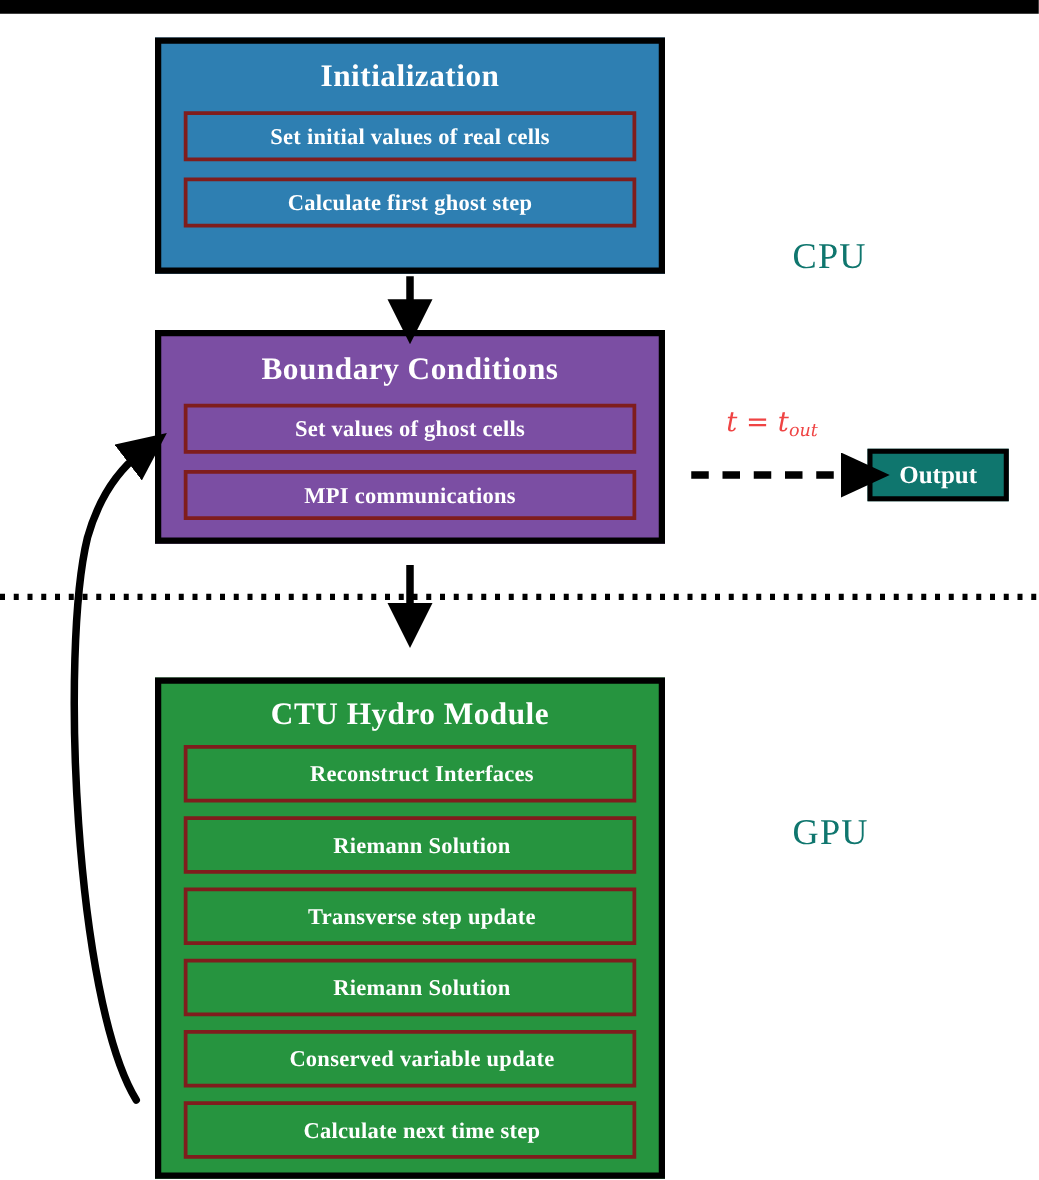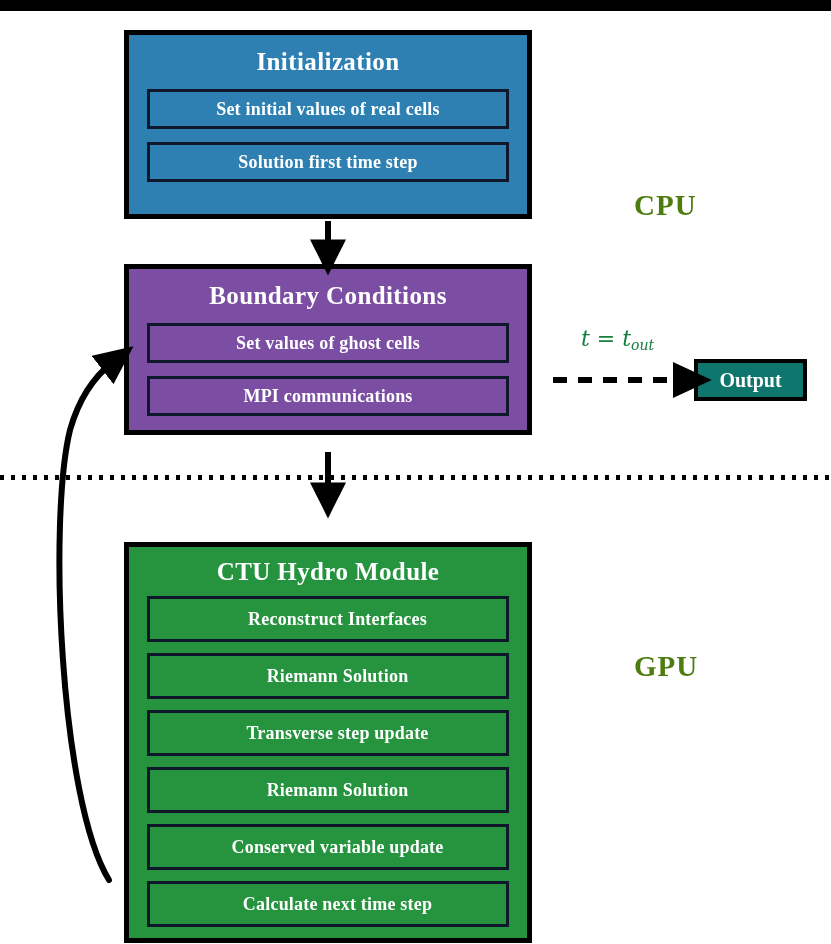--- a/index.html
+++ b/index.html
@@ -31,21 +31,21 @@
     color:#ffffff;
     font-weight:bold;
     font-size:25px;
     letter-spacing:0.4px;
     line-height:1;
     text-align:center;
     white-space:nowrap;
   }
   .substep{
     box-sizing:border-box;
-    border:3px solid #0f172a;
+    border:3px solid #7f1d1d;
     color:#ffffff;
     font-weight:bold;
     font-size:18px;
     display:flex;
     align-items:center;
     justify-content:center;
     white-space:nowrap;
     letter-spacing:0.2px;
   }
 
@@ -83,52 +83,52 @@
     background:#0f766e;
     border:4px solid #000000;
     box-sizing:border-box;
     display:flex;align-items:center;justify-content:center;
     color:#ffffff;font-weight:bold;font-size:20px;white-space:nowrap;
   }
 
   
   .side-label{
     position:absolute;
-    color:#4d7c0f;
-    font-weight:bold;
+    color:#0f766e;
+    font-weight:normal;
     font-size:29px;
     letter-spacing:1px;
     white-space:nowrap;
   }
   #label-cpu{left:634px;top:189px;}
   #label-gpu{left:634px;top:650px;}
 
   
   #label-tout{
     position:absolute;left:581px;top:326px;
-    color:#15803d;font-size:22px;white-space:nowrap;
+    color:#ef4444;font-size:22px;white-space:nowrap;
     font-family:"DejaVu Serif", serif;
   }
   #label-tout .it{font-style:italic;}
   #label-tout .sub{font-style:italic;font-size:14px;vertical-align:-0.25em;}
 
   
   #overlay{position:absolute;left:0;top:0;width:831px;height:944px;pointer-events:none;}
 </style>
 </head>
 <body>
 
 <div id="stage">
 
   <div class="topbar"></div>
 
   <div class="stage-box" id="box-init">
     <div class="stage-title">Initialization</div>
     <div class="substep">Set initial values of real cells</div>
-    <div class="substep">Solution first time step</div>
+    <div class="substep">Calculate first ghost step</div>
   </div>
 
   <div class="stage-box" id="box-bc">
     <div class="stage-title">Boundary Conditions</div>
     <div class="substep">Set values of ghost cells</div>
     <div class="substep">MPI communications</div>
   </div>
 
   <div class="stage-box" id="box-ctu">
     <div class="stage-title">CTU Hydro Module</div>

